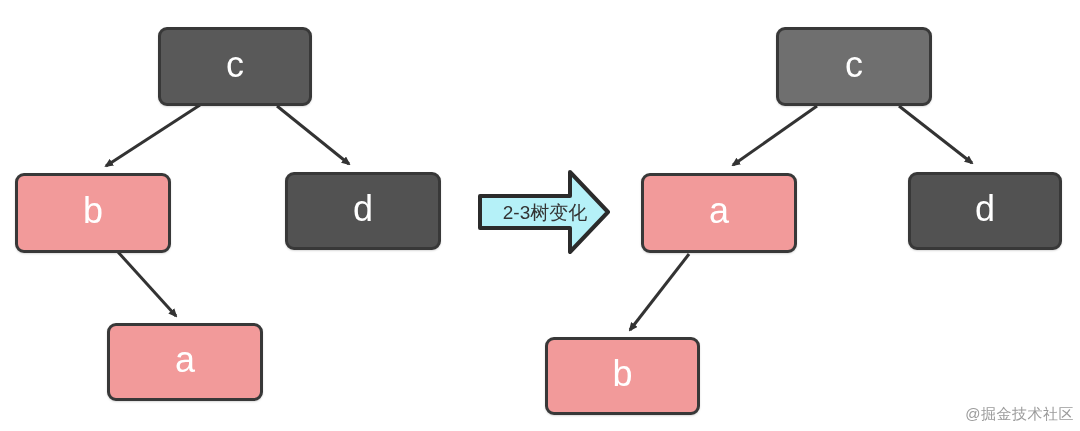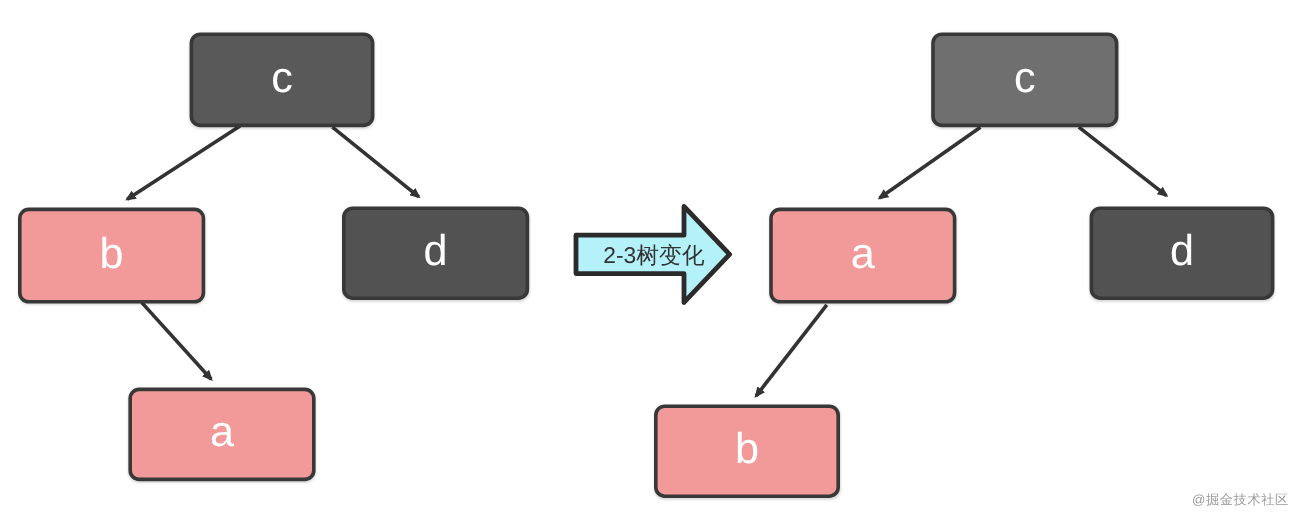--- a/index.html
+++ b/index.html
@@ -44,21 +44,21 @@
 
   .transform-label-text {
     font-family: "Liberation Sans", "DejaVu Sans", sans-serif;
     font-size: 19px;
     fill: #333333;
   }
   .watermark {
     position: absolute;
     right: 6px;
     bottom: 7px;
-    font-size: 11px;
+    font-size: 15px;
     color: #9b9b9b;
     letter-spacing: 0.5px;
   }
 </style>
 </head>
 <body>
 
 <div class="canvas">
 
   <svg class="edges-layer" width="1080" height="431" viewBox="0 0 1080 431" xmlns="http://www.w3.org/2000/svg">

